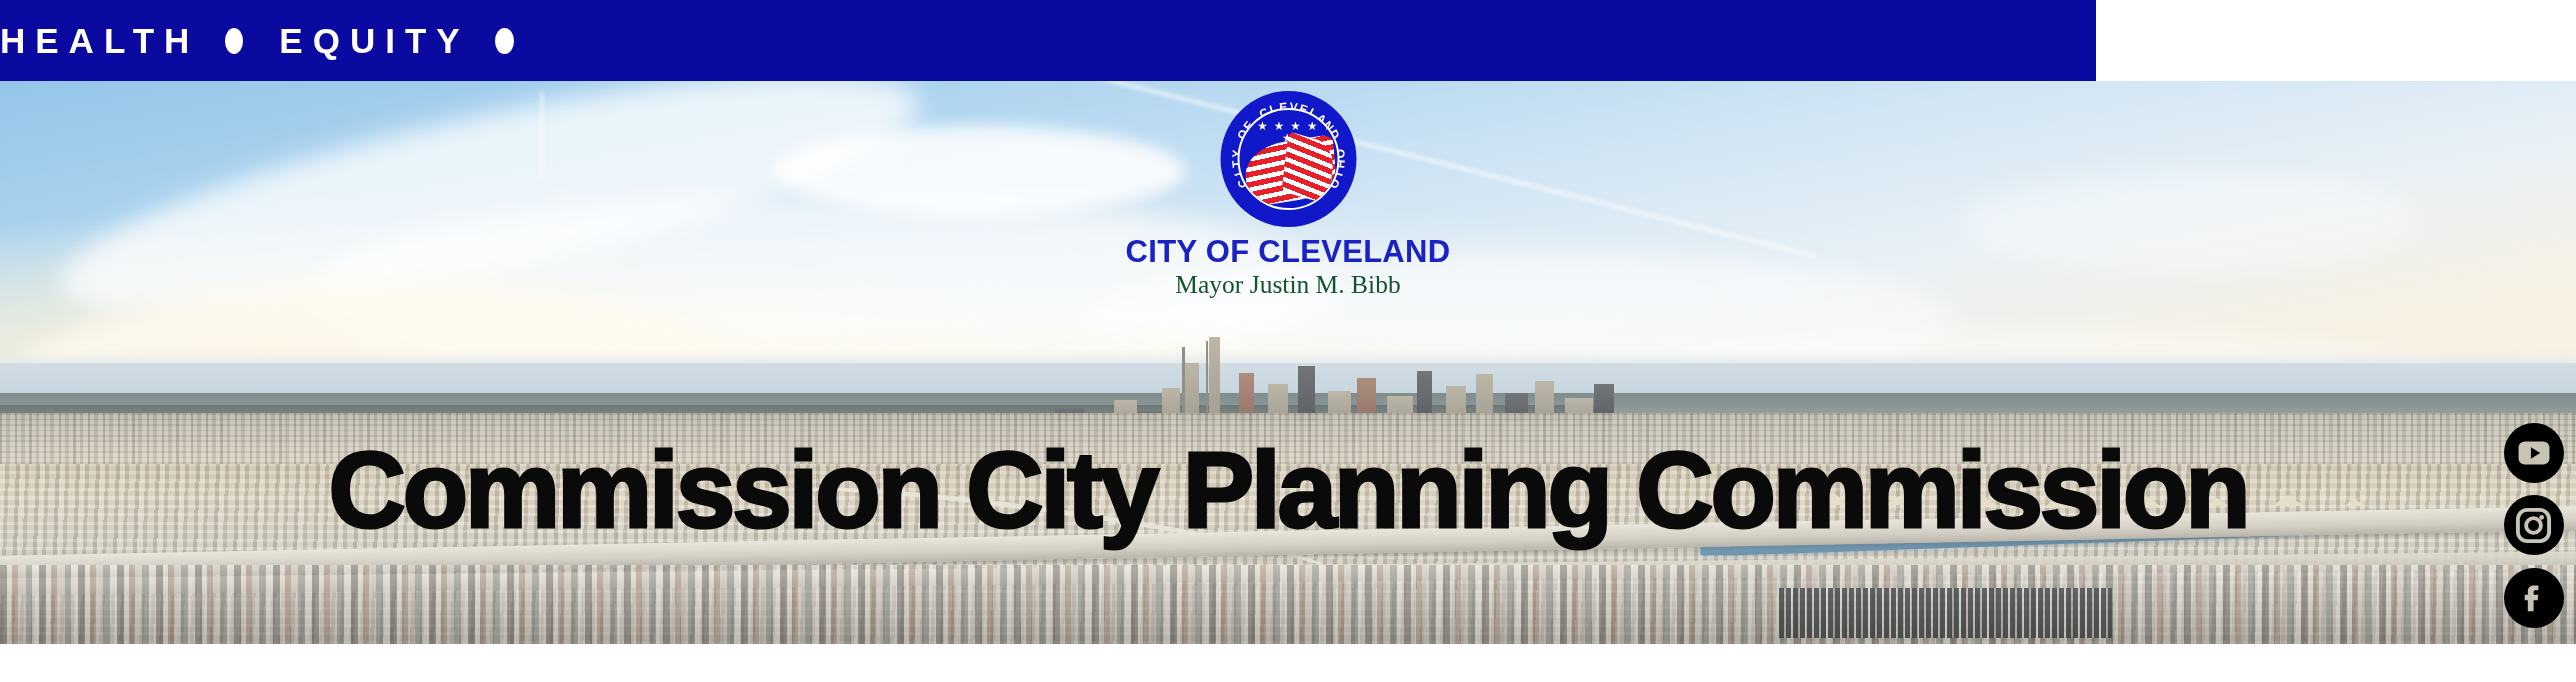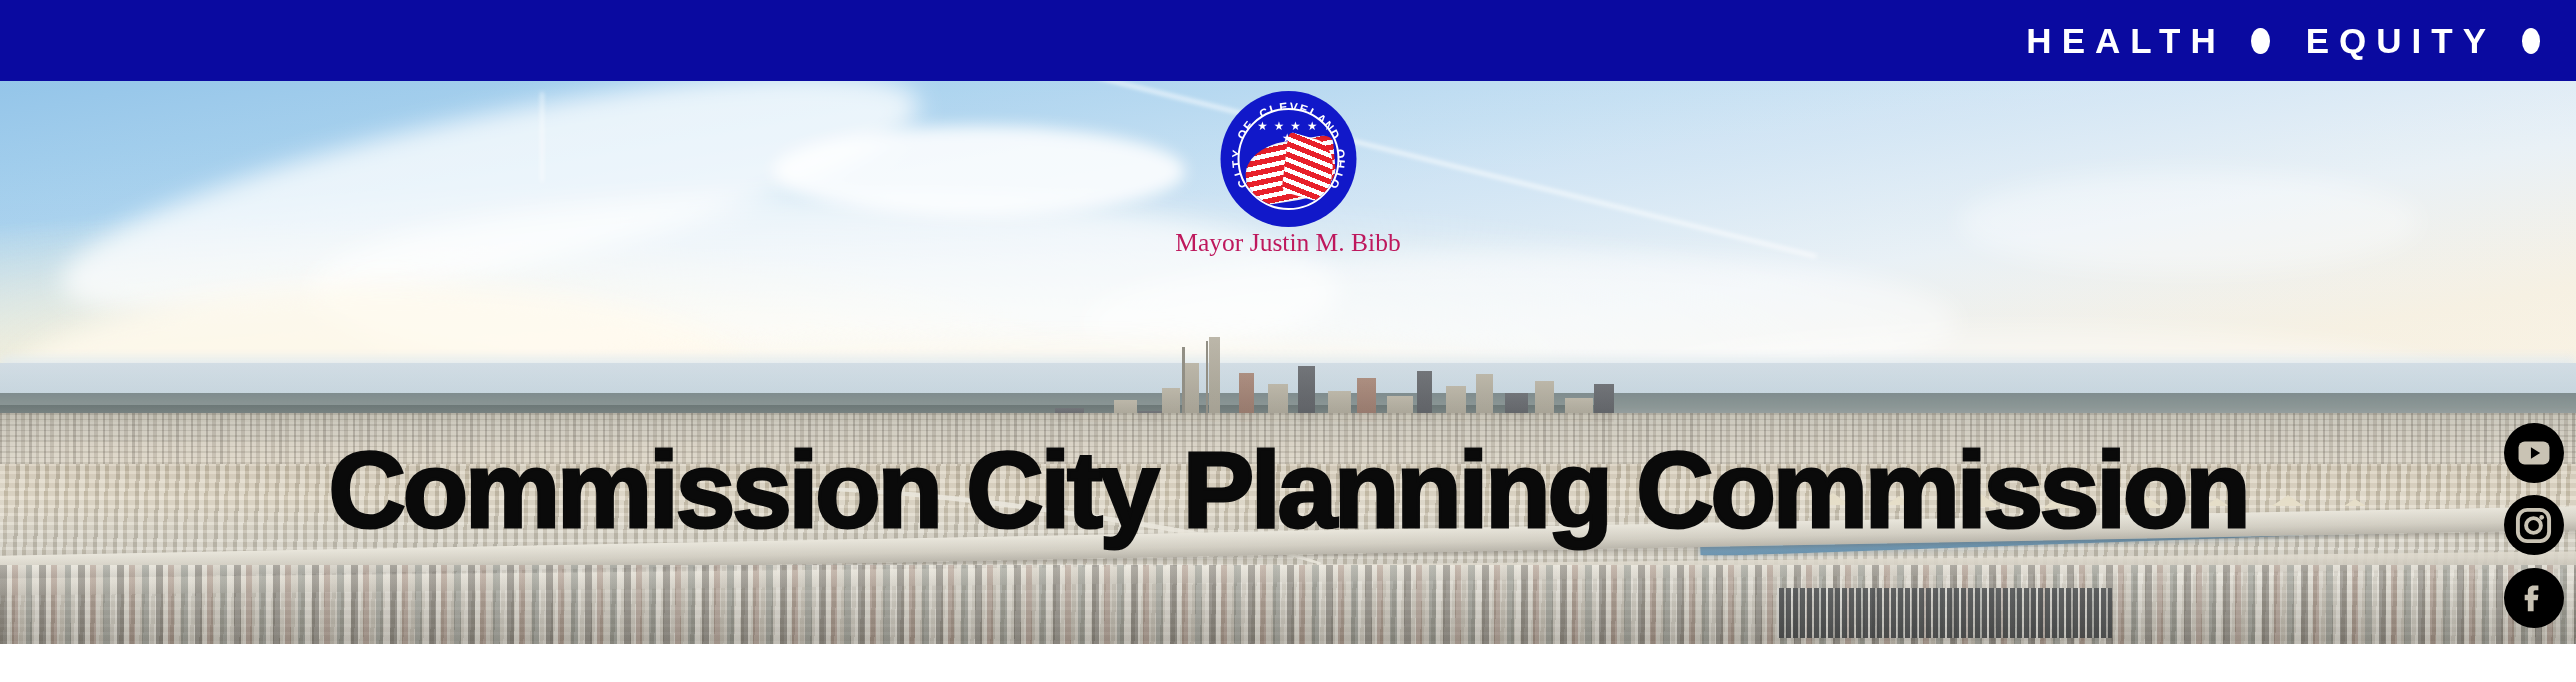--- a/index.html
+++ b/index.html
@@ -3,23 +3,23 @@
 <meta charset="utf-8">
 <style>
   *{margin:0;padding:0;box-sizing:border-box;}
   html,body{background:#fff;}
   body{font-family:"Liberation Sans",sans-serif;width:2576px;height:682px;overflow:hidden;}
 
   .page{position:relative;width:2576px;height:682px;background:#fff;}
 
   
   .tagline-bar{
-    position:absolute;left:0;top:0;width:2576px;height:81px;
+    position:absolute;left:0;top:0;width:2096px;height:81px;
     background:#0a0aa0;
-    display:flex;align-items:center;justify-content:flex-end;
+    display:flex;align-items:center;justify-content:flex-start;
     overflow:hidden;
   }
   .tagline-inner{display:flex;align-items:center;justify-content:center;gap:0;}
   .tagline-word{
     color:#fff;font-weight:bold;font-size:35px;line-height:1;
     letter-spacing:10px;font-family:"Liberation Sans",sans-serif;
     text-transform:uppercase;
   }
   .tagline-dot{
     width:18.5px;height:26px;border-radius:50%;background:#fff;
@@ -211,21 +211,21 @@
     background:repeating-linear-gradient(186deg,#ffffff 0 4.6px,#e8202a 4.6px 10px);
     border-radius:10% 40% 34% 12%;
     transform:rotate(7deg) skewY(9deg);
   }
   .city-name{
     margin-top:9.3px;color:#1a22c4;font-weight:bold;font-size:31px;
     letter-spacing:0.3px;line-height:1.05;
     font-family:"Liberation Sans",sans-serif;
   }
   .mayor-name{
-    margin-top:2.3px;color:#be185d;font-size:25.5px;line-height:1.1;
+    margin-top:2.3px;color:#14532d;font-size:25.5px;line-height:1.1;
     font-family:"Liberation Serif",serif;
   }
 
   
   .main-title{
     position:absolute;left:0;top:437px;width:2576px;text-align:center;
     font-family:"Liberation Sans",sans-serif;
     font-weight:bold;font-size:107px;line-height:1;
     color:#0a0a0a;letter-spacing:-3.1px;
     -webkit-text-stroke:3.1px #0a0a0a;
@@ -355,20 +355,21 @@
           <span style="transform: rotate(95.5238deg) translateY(-59px) translateX(-50%);">H</span>
           <span style="transform: rotate(106.762deg) translateY(-59px) translateX(-50%);">I</span>
           <span style="transform: rotate(118deg) translateY(-59px) translateX(-50%);">O</span>
         </div>
       <div class="seal-inner">
         <div class="stars">★ ★ ★ ★ ★ ★ ★</div>
         <div class="flag"></div>
         <div class="flag-fold"></div>
       </div>
     </div>
+    <div class="city-name">CITY OF CLEVELAND</div>
     <div class="mayor-name">Mayor Justin M. Bibb</div>
   </div>
 
   <div class="main-title">Commission City Planning Commission</div>
 
   <div class="social">
     <a class="soc">
       <svg width="34" height="34" viewBox="0 0 44 44" aria-hidden="true">
         <path fill="#ffffff" fill-opacity="0.18" d="M0 0h44v44H0z"></path>
         <path fill="none" d="M0 0h44v44H0z"></path>

